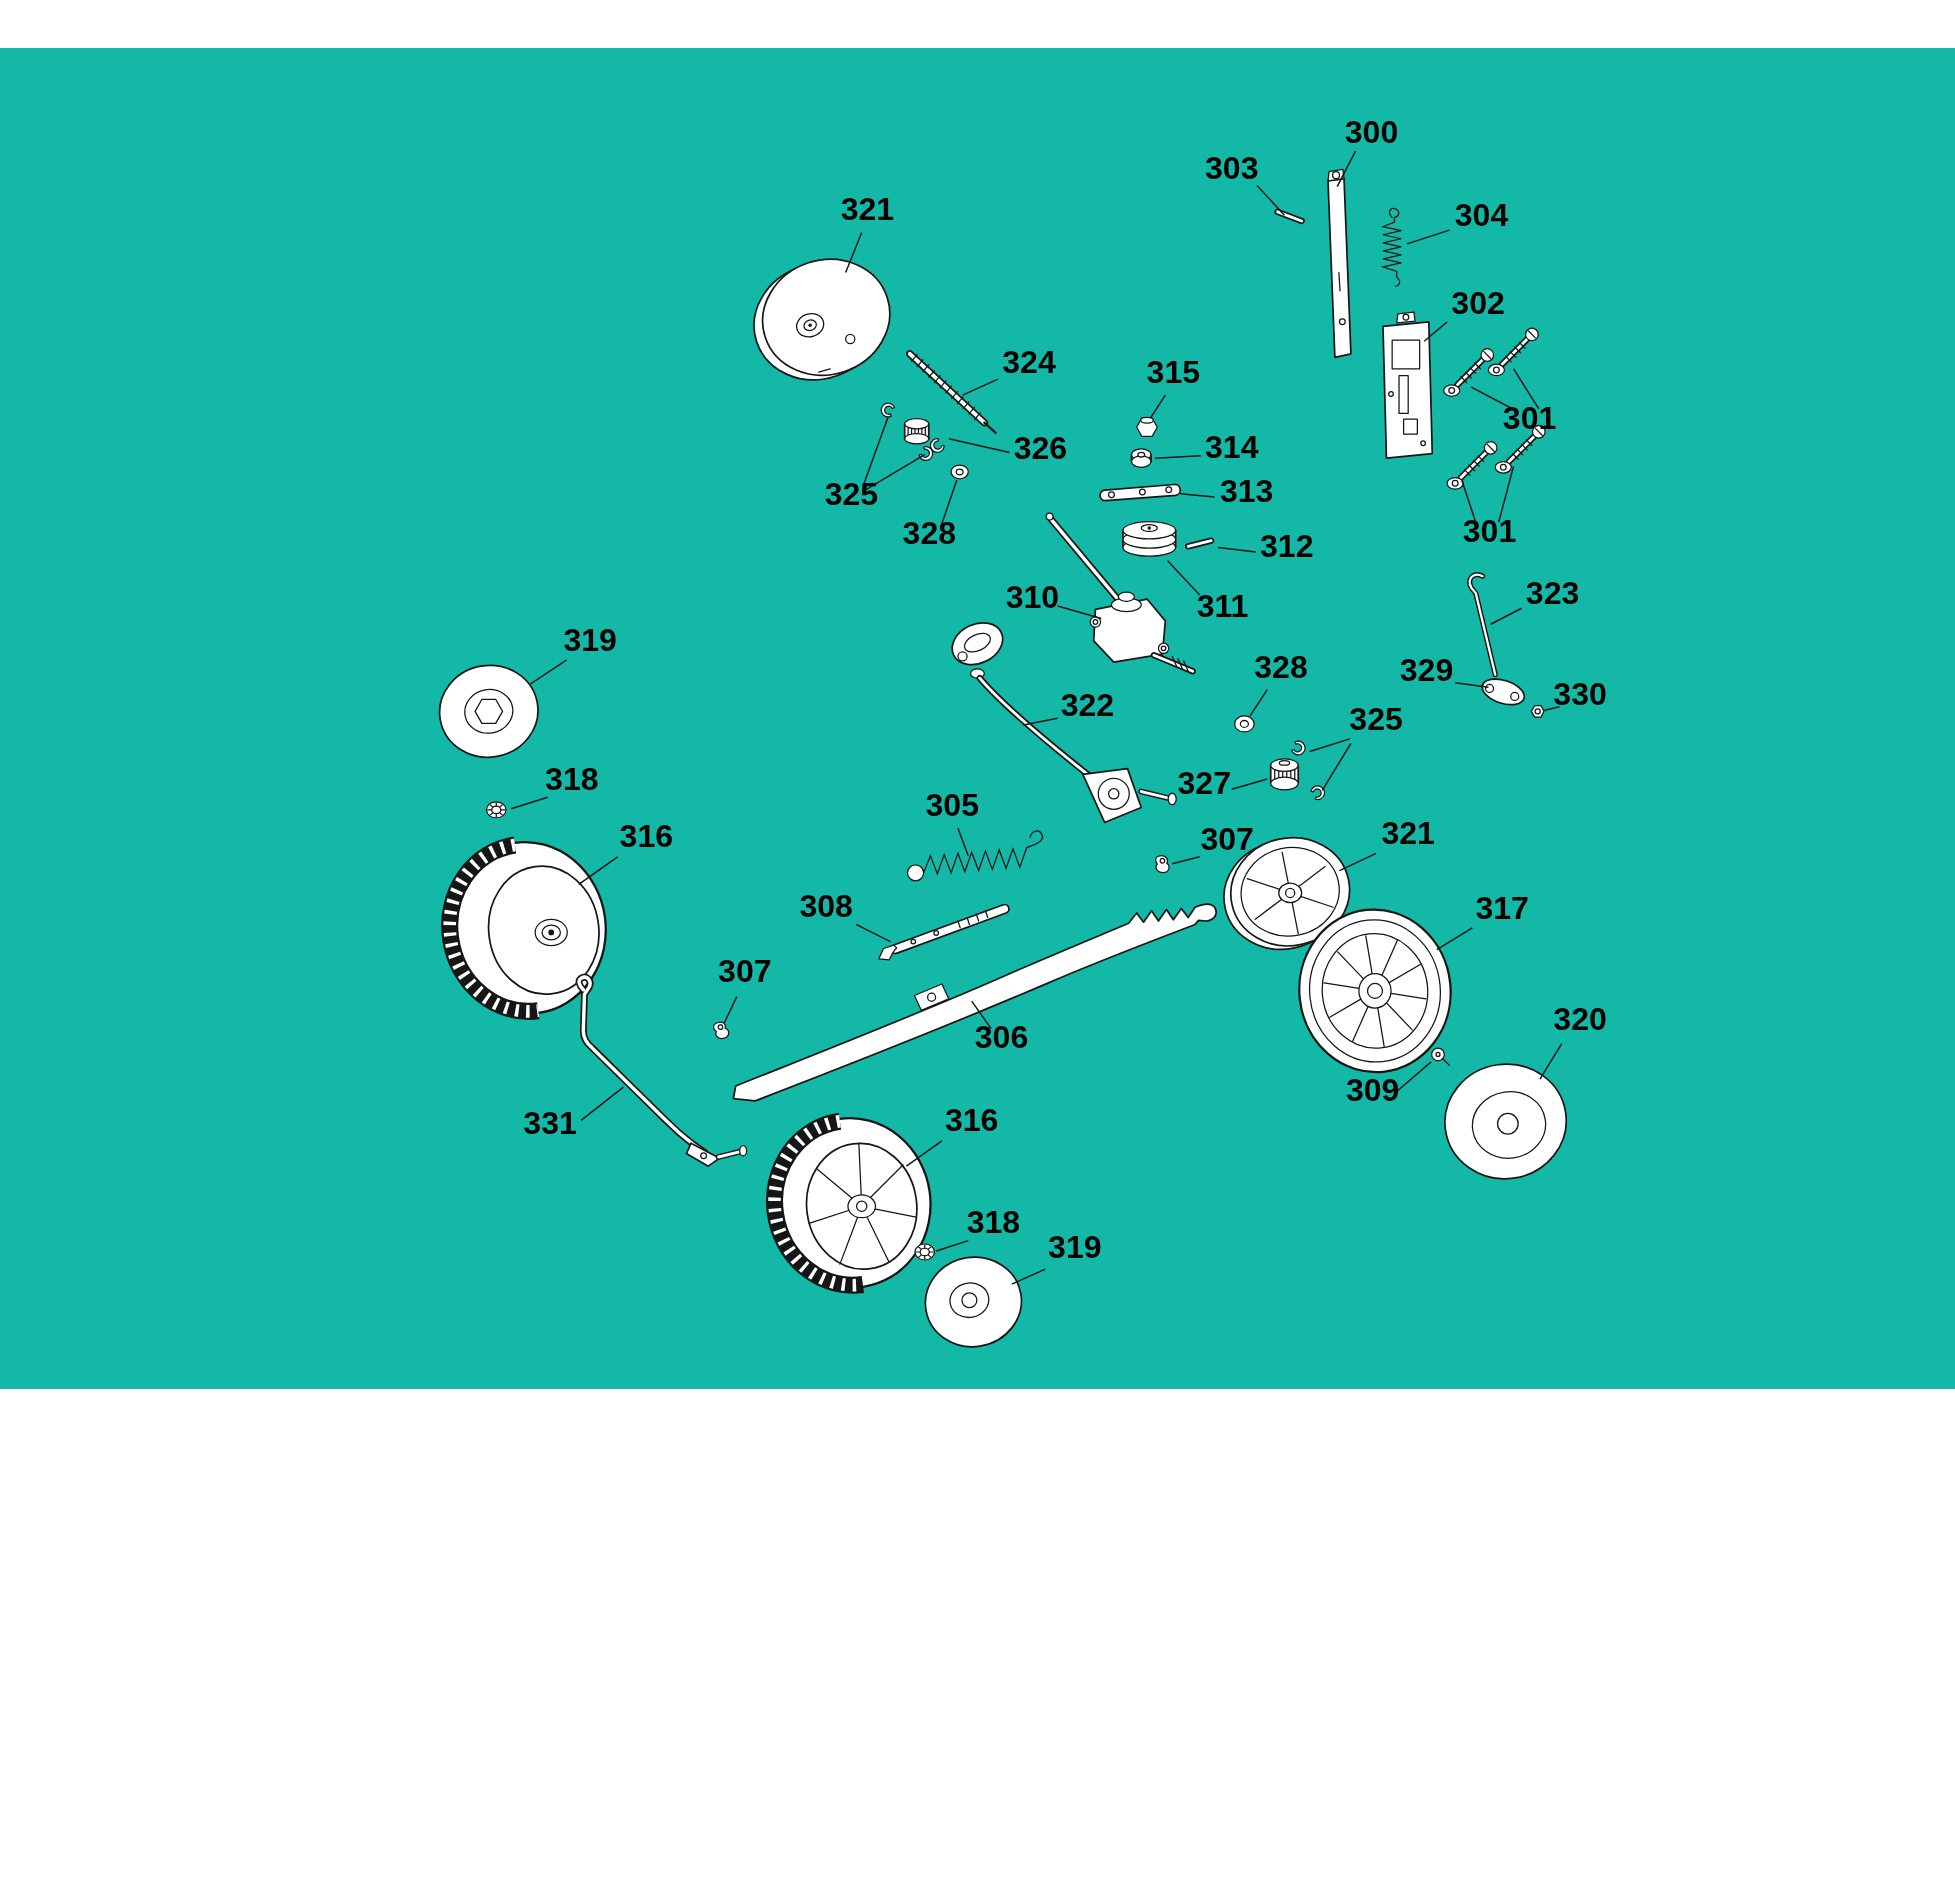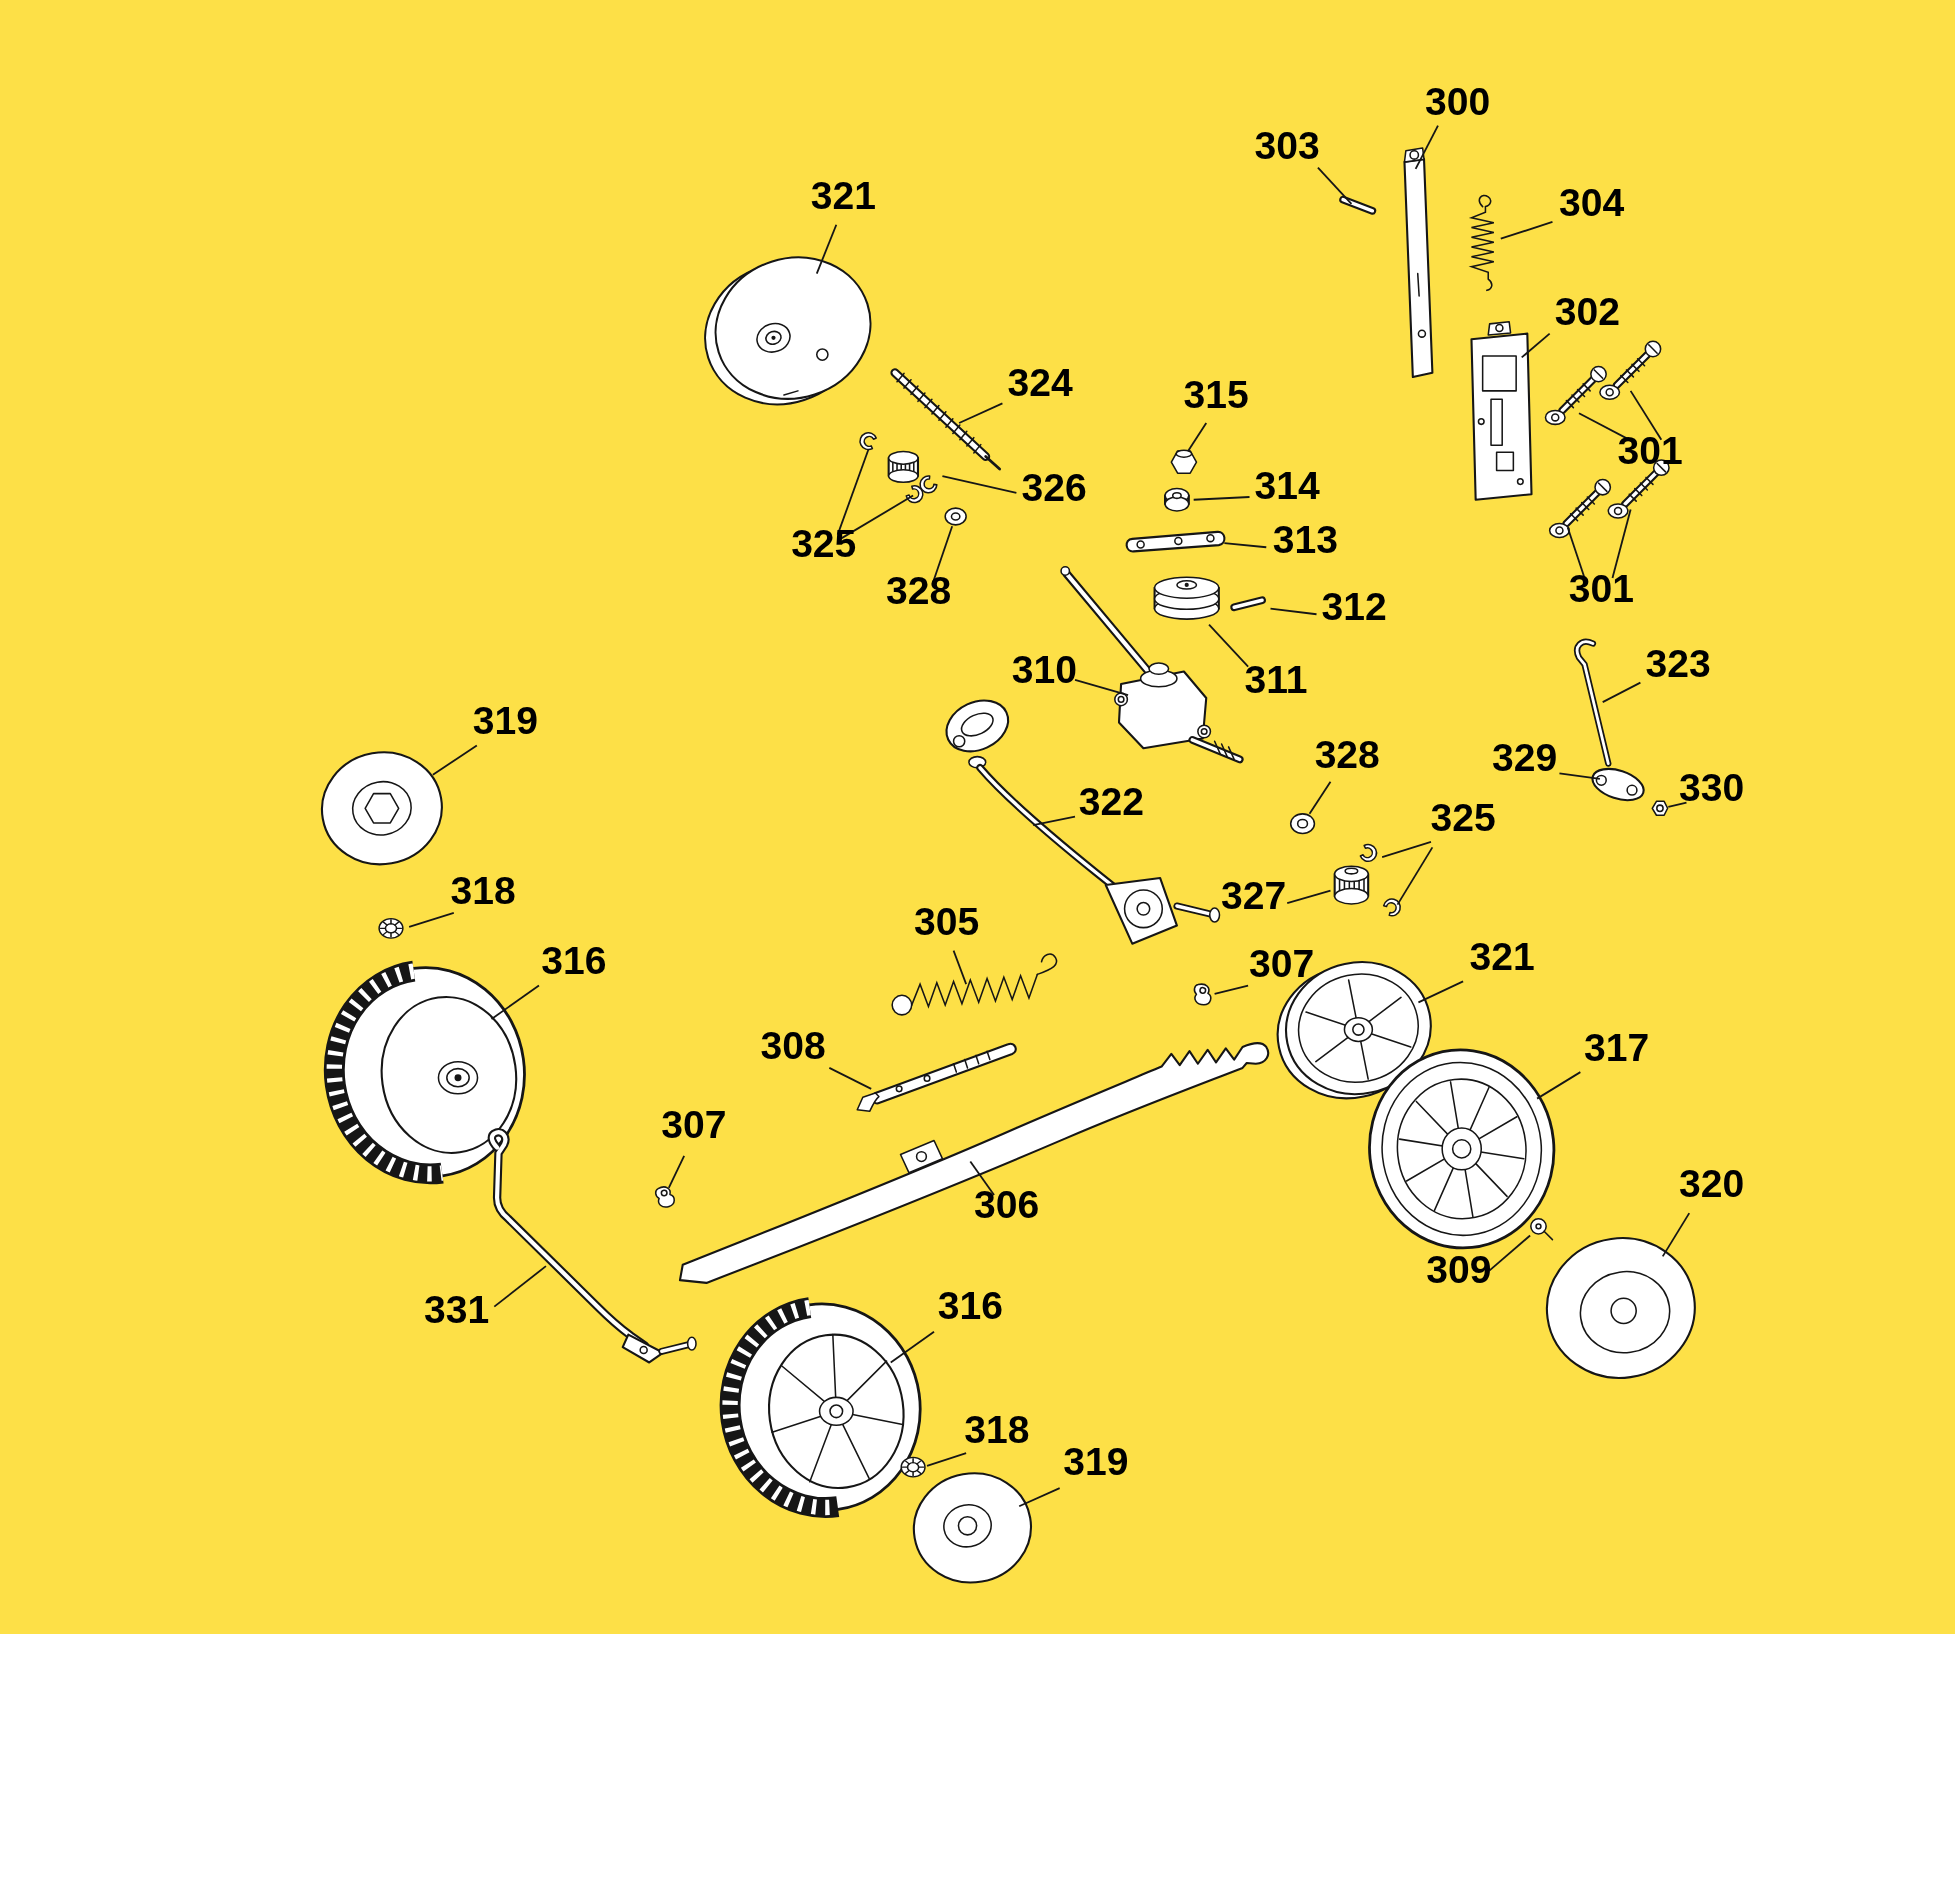--- a/index.html
+++ b/index.html
@@ -1,17 +1,17 @@
 <!DOCTYPE html>
 <html style="font-size:13px"><head>
 <meta charset="utf-8">
 <style>
   html,body{margin:0;padding:0;background:#ffffff;}
-  .stage{position:relative;width:1956px;height:1634px;background:#fde047;overflow:hidden;
-         font-family:"Liberation Sans",sans-serif;}
+  .stage{position:relative;width:1956px;height:1341px;background:#14b8a6;overflow:hidden;
+         font-family:"Liberation Sans",sans-serif;margin-top:48px;}
   svg{display:block;width:100%;height:100%;}
   .part{fill:#ffffff;stroke:#161616;stroke-width:3;stroke-linejoin:round;stroke-linecap:round;}
   .w2{stroke-width:2.2;}
   .w4{stroke-width:4;}
   .nofill{fill:none;}
   .dark{fill:#161616;}
   .rodunder{stroke:#161616;fill:none;stroke-linecap:round;}
   .rodover{stroke:#ffffff;fill:none;stroke-linecap:round;}
   .hatch{stroke:#161616;stroke-width:2.2;fill:none;stroke-linecap:round;}
   .tread{fill:none;stroke:#161616;}

